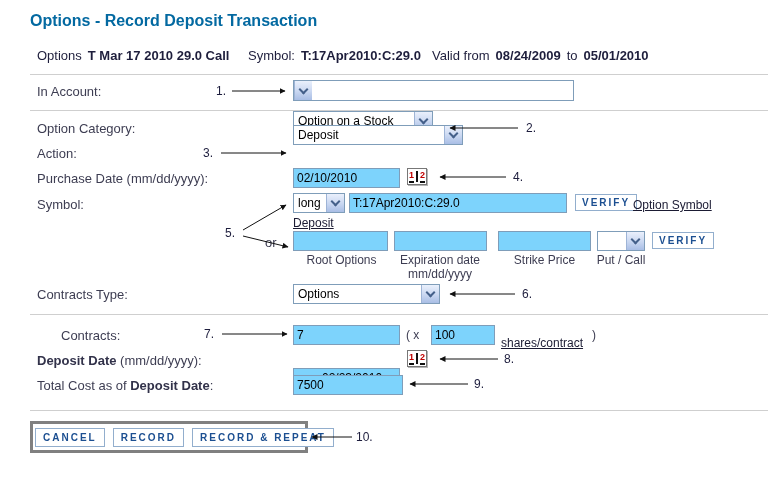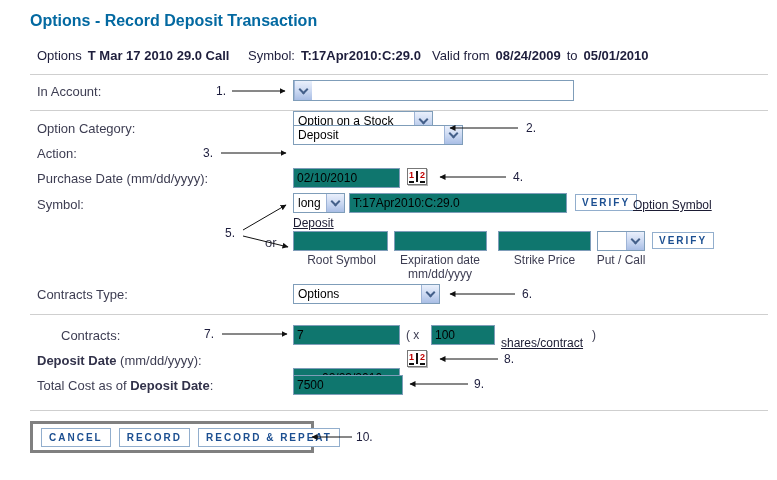--- a/index.html
+++ b/index.html
@@ -6,41 +6,41 @@
   #screen{position:relative;width:777px;height:480px;background:#fff;
           font-family:"Liberation Sans",sans-serif;overflow:hidden;}
   .title{position:absolute;left:30px;top:12px;font-size:16px;font-weight:bold;color:#0369a1;}
   .sub{position:absolute;top:48px;font-size:13px;color:#1E1E3C;white-space:nowrap;}
   .sub b{font-weight:bold;}
   .gap{margin-right:6px;}
   .divider{position:absolute;left:30px;width:738px;height:1px;background:#CFCFCF;}
   .lbl{position:absolute;left:37px;font-size:13px;color:#3D3D52;white-space:nowrap;}
   .lbl b{color:#32324A;}
   .inp{position:absolute;box-sizing:border-box;height:20px;border:1px solid #7F9DB9;
-       font-family:"Liberation Sans",sans-serif;font-size:12px;padding:0 3px;color:#000;background:#0f766e;}
+       font-family:"Liberation Sans",sans-serif;font-size:12px;padding:0 3px;color:#000;background:#7dd3fc;}
   .sel{position:absolute;box-sizing:border-box;height:20px;border:1px solid #7F9DB9;background:#fff;
        display:flex;align-items:center;cursor:pointer;}
   .sel .txt{flex:1;font-size:12px;padding-left:4px;white-space:nowrap;overflow:hidden;color:#000;}
   .sel .btn{width:17px;align-self:stretch;border-left:1px solid #9EB4D6;
        background:linear-gradient(180deg,#EAF0FC 0%,#C9D7F1 55%,#A9BEE5 100%);
        display:flex;align-items:center;justify-content:center;}
   .chev{width:5px;height:5px;border-right:2px solid #44608A;border-bottom:2px solid #44608A;
        transform:rotate(45deg);margin-top:-3px;}
   .verify{position:absolute;background:#fff;border:1px solid #92AECD;color:#1C4F91;font-weight:bold;
        font-size:10px;letter-spacing:2px;padding:2px 6px;font-family:"Liberation Sans",sans-serif;cursor:pointer;}
   .link{position:absolute;font-size:12px;color:#1B1B33;text-decoration:underline;cursor:pointer;white-space:nowrap;}
   .ptxt{position:absolute;font-size:12px;color:#3D3D52;white-space:nowrap;}
   .sublbl{position:absolute;font-size:12px;color:#3D3D52;text-align:center;white-space:nowrap;}
   .ann{position:absolute;font-size:12px;color:#1D1D3D;}
   .cal{position:absolute;width:18px;height:15px;border:1px solid #777;background:#fff;
        box-shadow:1px 1px 0 #B5B5B5;display:flex;align-items:center;justify-content:space-around;cursor:pointer;}
   .cal .d{font-size:9px;line-height:1;font-weight:bold;color:#C00000;border-bottom:2px solid #111;padding-bottom:1px;}
   .cal .sp{width:2px;height:11px;background:#111;}
   .btn-group{position:absolute;left:30px;top:421px;width:270px;height:26px;border:3px solid #808080;
-       display:flex;align-items:center;gap:8px;padding-left:8px;}
+       display:flex;align-items:center;gap:8px;padding-left:2px;}
   .fbtn{background:#fff;border:1px solid #92AECD;color:#1C4F91;font-weight:bold;font-size:10px;
        letter-spacing:2px;padding:3px 7px;font-family:"Liberation Sans",sans-serif;cursor:pointer;white-space:nowrap;}
   #arrows{position:absolute;left:0;top:0;pointer-events:none;}
 </style>
 </head>
 <body>
 
 <div id="screen">
 
   <div class="title">Options - Record Deposit Transaction</div>
@@ -106,21 +106,21 @@
   <input class="inp" style="left: 394px; top: 231px; width: 93px;">
   <input class="inp" style="left: 498px; top: 231px; width: 93px;">
   <div class="sel" style="left:597px;top:231px;width:48px;">
     <span class="txt"></span>
     <span class="btn">
         <span class="chev"></span>
       </span>
   </div>
   <button class="verify" style="left:652px;top:232px;">VERIFY</button>
 
-  <div class="sublbl" style="left:293px;top:253px;width:97px;">Root Symbol</div>
+  <div class="sublbl" style="left:293px;top:253px;width:97px;">Root Options</div>
   <div class="sublbl" style="left:380px;top:253px;width:120px;">Expiration date</div>
   <div class="sublbl" style="left:488px;top:253px;width:113px;">Strike Price</div>
   <div class="sublbl" style="left:380px;top:267px;width:120px;">mm/dd/yyyy</div>
   <div class="sublbl" style="left:592px;top:253px;width:58px;">Put / Call</div>
 
   <div class="lbl" style="top:287px;">Contracts Type:</div>
   <div class="sel" style="left:293px;top:284px;width:147px;">
     <span class="txt">Options</span>
     <span class="btn">
         <span class="chev"></span>

